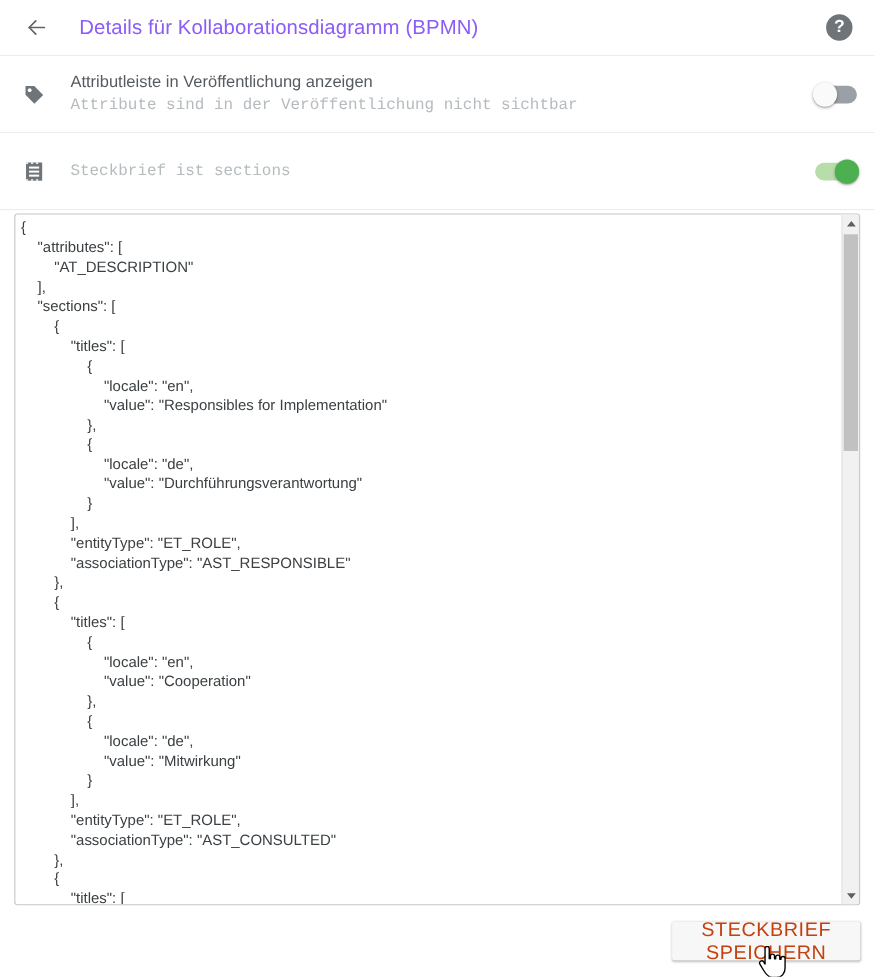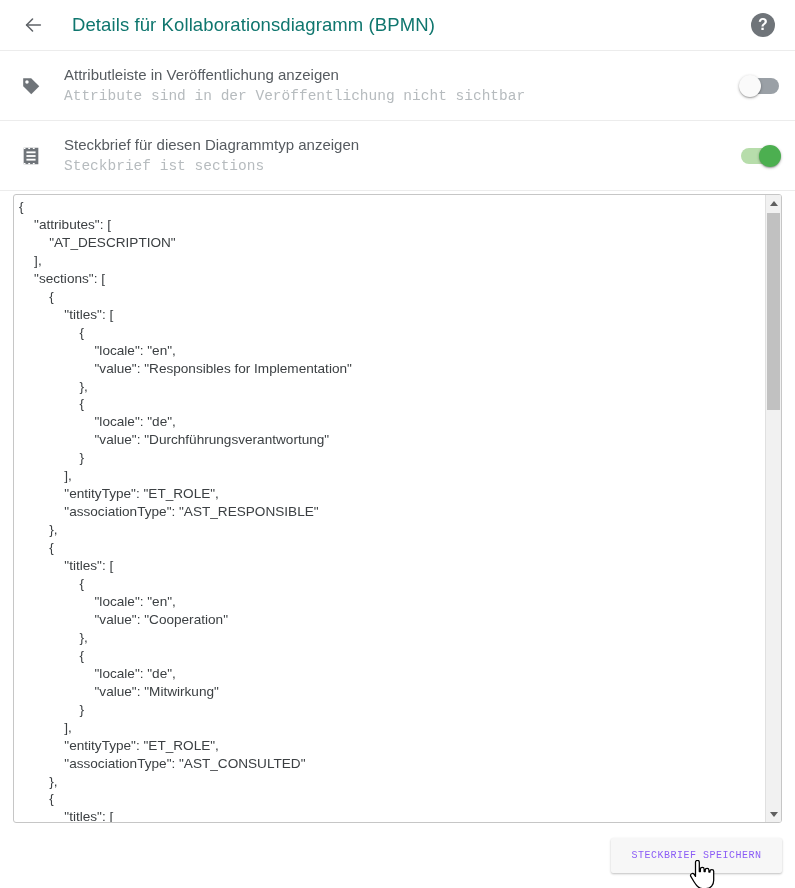--- a/index.html
+++ b/index.html
@@ -31,21 +31,21 @@
     height: 34px;
     display: flex;
     align-items: center;
     justify-content: center;
     cursor: pointer;
     flex: 0 0 auto;
   }
   .back-btn svg { display: block; }
   .header-title {
     font-size: 18.5px;
-    color: #0f766e;
+    color: #8b5cf6;
     margin-left: 22px;
     white-space: nowrap;
     letter-spacing: 0.1px;
     flex: 1 1 auto;
     font-weight: 400;
   }
   .help-icon {
     width: 24px;
     height: 24px;
     border-radius: 50%;
@@ -203,24 +203,24 @@
   .save-btn {
     position: absolute;
     left: 611px;
     top: 838px;
     width: 171px;
     height: 35px;
     background: #f7f7f7;
     border: none;
     border-radius: 2px;
     box-shadow: 0 1px 2px rgba(0,0,0,0.16), 0 1px 3px rgba(0,0,0,0.10);
-    font-family: Liberation Mono, monospace;
-    font-size: 10px;
+    font-family: Liberation Sans, sans-serif;
+    font-size: 18px;
     letter-spacing: 0.5px;
-    color: #8b5cf6;
+    color: #c2410c;
     cursor: pointer;
     display: flex;
     align-items: center;
     justify-content: center;
     box-sizing: border-box;
   }
 
   
   .cursor {
     position: absolute;
@@ -273,21 +273,20 @@
       <rect x="7" y="15" width="10" height="2" fill="#ffffff"></rect>
       <rect x="4" y="3" width="2" height="1.4" fill="#ffffff"></rect>
       <rect x="9" y="3" width="2" height="1.4" fill="#ffffff"></rect>
       <rect x="14" y="3" width="2" height="1.4" fill="#ffffff"></rect>
       <rect x="4" y="19.6" width="2" height="1.4" fill="#ffffff"></rect>
       <rect x="9" y="19.6" width="2" height="1.4" fill="#ffffff"></rect>
       <rect x="14" y="19.6" width="2" height="1.4" fill="#ffffff"></rect>
     </svg>
   </div>
   <div class="row-text">
-    <div class="row-title">Steckbrief für diesen Diagrammtyp anzeigen</div>
     <div class="row-sub">Steckbrief ist sections</div>
   </div>
   <div class="toggle on">
     <div class="track"></div>
     <div class="knob"></div>
   </div>
 </div>
 
 <div class="json-wrap">
   <pre class="json-text">{

